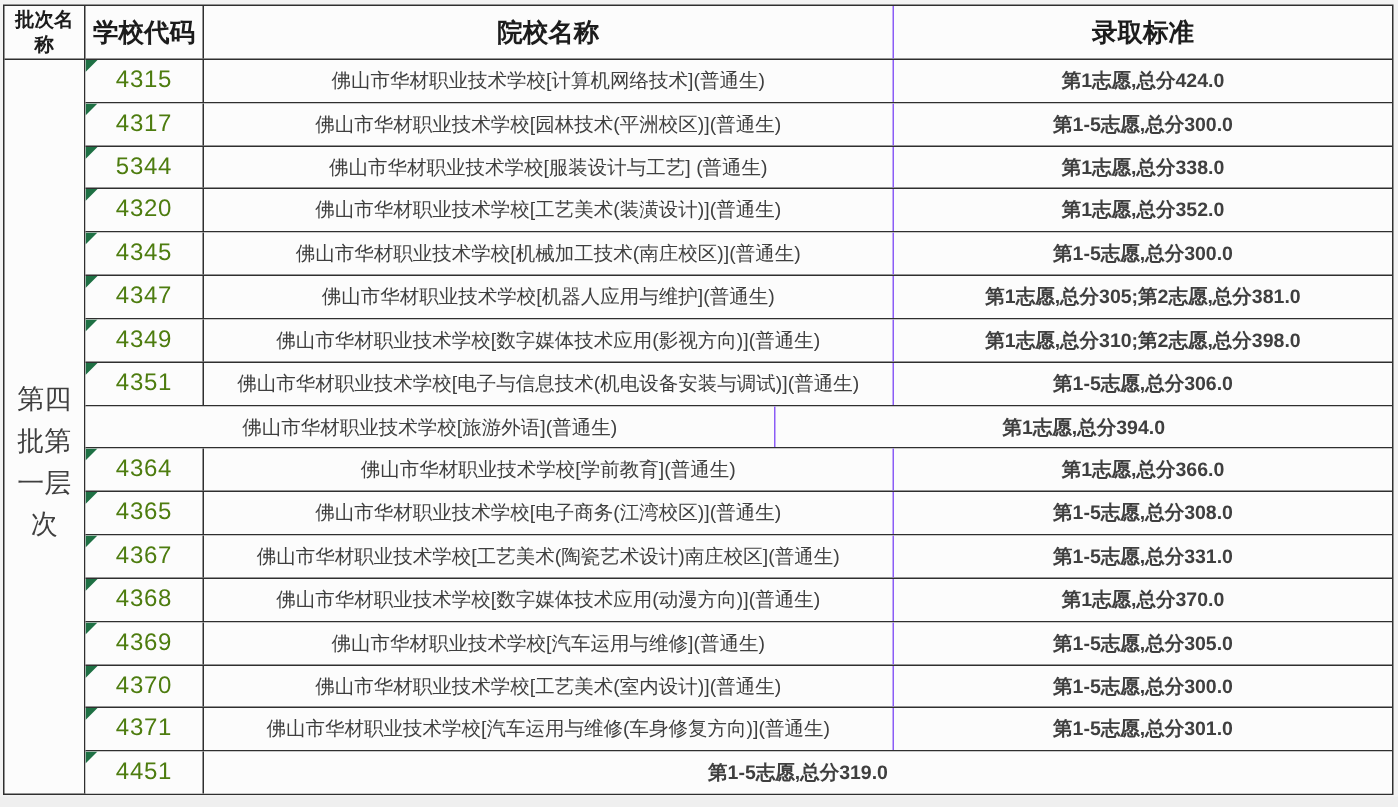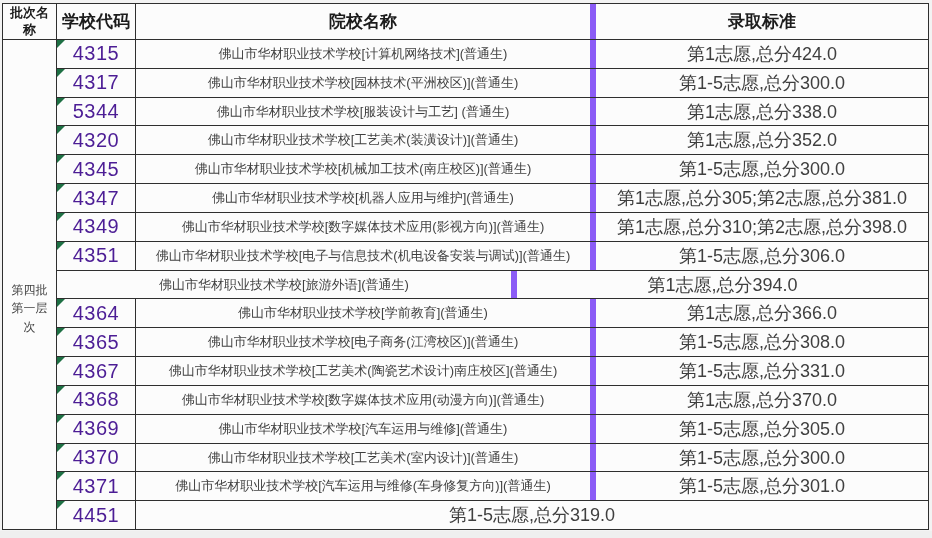--- a/index.html
+++ b/index.html
@@ -22,36 +22,36 @@
   
   .batch-col { width:54px; display:flex; flex-direction:column; border-right:1px solid #2f2f2f;gap:48px; }
   .batch-header {
     height:36px; border-bottom:1px solid #2f2f2f;
     display:flex; align-items:center; justify-content:center; text-align:center;
     font-weight:bold; font-size:13px; line-height:1.25; color:#1c1c1c;
     padding:0 5px;
   }
   .batch-cell {
     flex:1; display:flex; align-items:center; justify-content:center; text-align:center;
-    font-size:12px; line-height:1.55; padding:0 7px; color:#3f3f3f;
+    font-size:18px; line-height:1.55; padding:0 7px; color:#3f3f3f;
   }
   
   .main-col { flex:1; display:flex; flex-direction:column; }
   .header-row { height:36px; display:flex; border-bottom:1px solid #2f2f2f; font-weight:bold; color:#1c1c1c; }
   .hcell { display:flex; align-items:center; justify-content:center; font-size:17px; }
   .col-code { width:79px; border-right:1px solid #2f2f2f; }
-  .col-name { width:460px; border-right:6px solid #8b5cf6; }
+  .col-name { width:460px; border-right:1px solid #8b5cf6; }
   .col-standard { flex:1; }
   .body-rows { flex:1; display:flex; flex-direction:column; }
   .row { flex:1; display:flex; border-bottom:1px solid #2f2f2f; background:#fcfcfc; }
   .row:last-child { border-bottom:none; }
   .cell { display:flex; align-items:center; justify-content:center; overflow:hidden; white-space:nowrap; }
-  .cell-code { font-size:20px; color:#4c1d95; position:relative; letter-spacing:0.5px;text-align:center; }
+  .cell-code { font-size:16px; color:#4d7c0f; position:relative; letter-spacing:0.5px;text-align:center; }
   .cell-name { font-size:13px; padding:0 3px; }
-  .cell-standard { font-size:18px; }
+  .cell-standard { font-size:13px;font-weight:bold; }
   .triangle {
     position:absolute; left:0; top:0; width:0; height:0;
     border-top:8px solid #1e7044;
     border-right:8px solid transparent;
   }
   .bottom-strip {
     position:absolute; left:0; right:0; top:531px; height:7px;
     background:#efefef;
   }
 </style>

